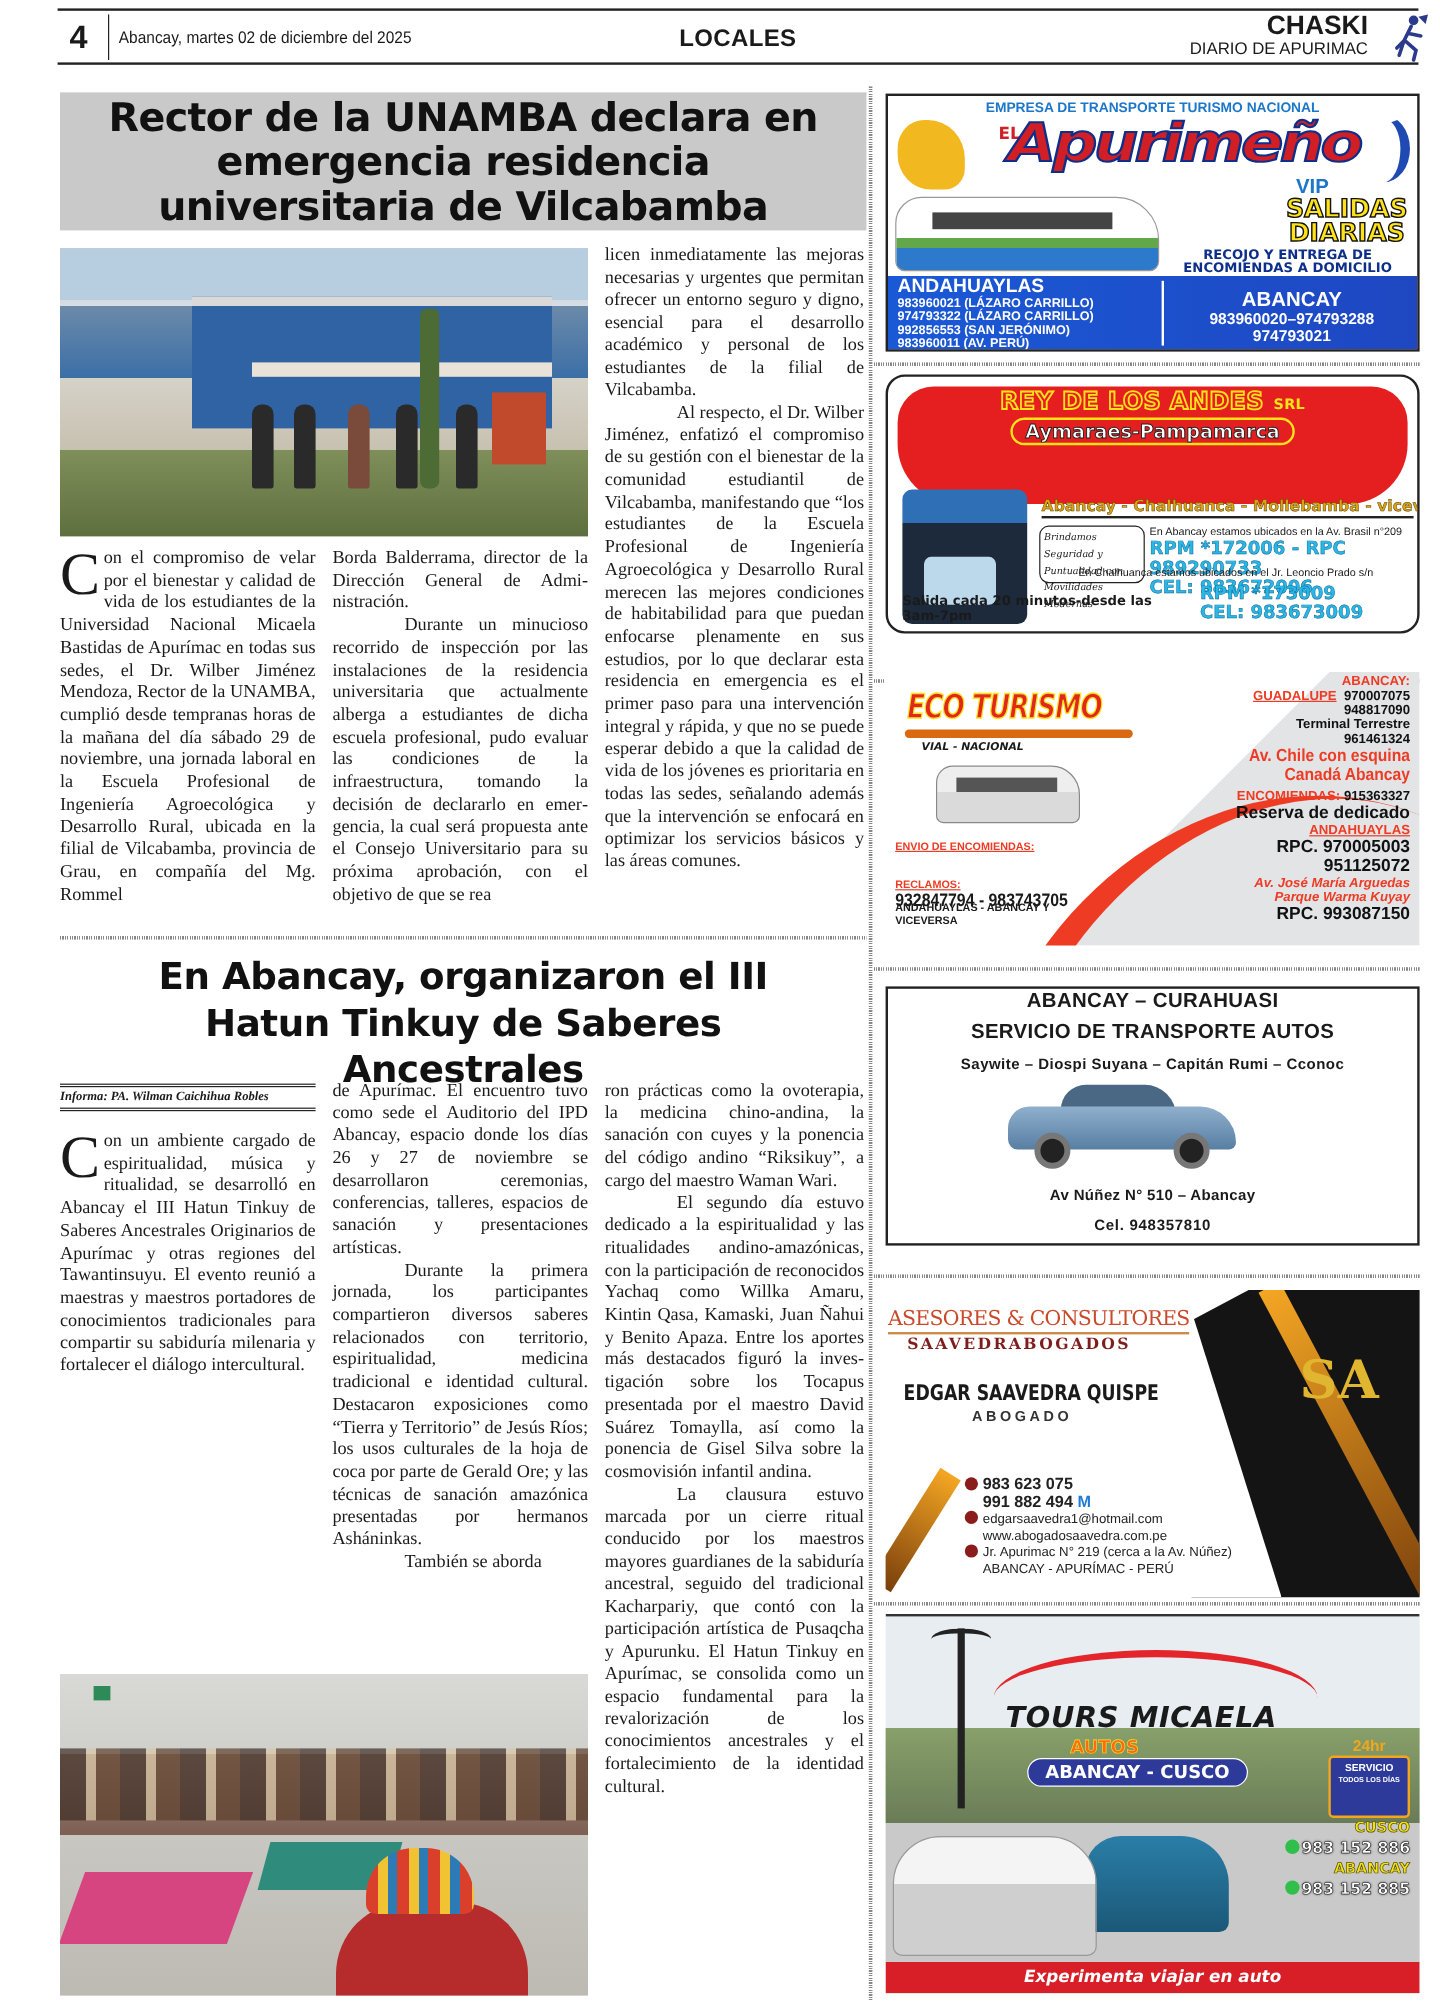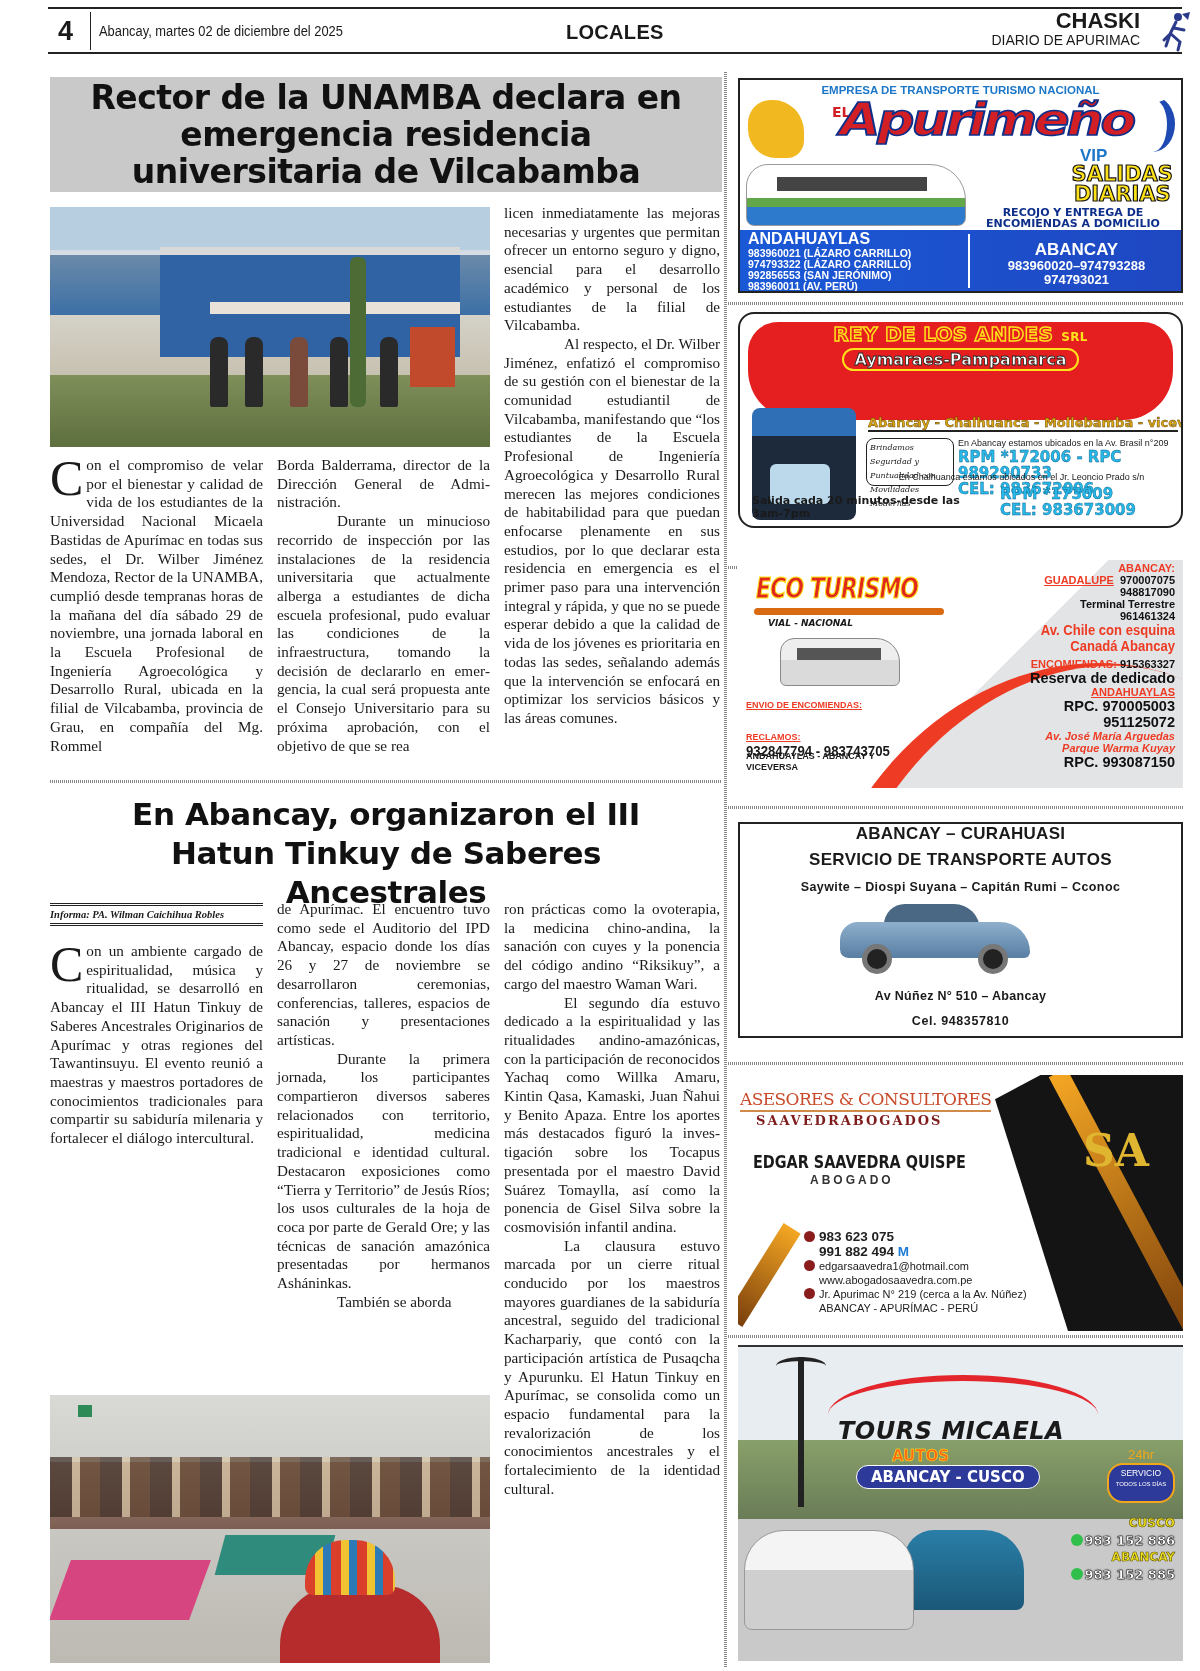--- a/index.html
+++ b/index.html
@@ -132,21 +132,21 @@
   .ad5 .ico { display: inline-block; width: 11px; height: 11px; border-radius: 50%; background: #8a1c1c; margin-right: 4px; vertical-align: -1px; }
 
   .ad6 { top: 1345px; height: 316px; background: linear-gradient(#e8edf1 0 30%, #88a06a 30%, #6a7c57 55%, #c9c9c9 55%); }
   .ad6 .rule { position: absolute; left: 0; right: 0; top: 0; height: 1.5px; background: #333; }
   .ad6 .lamp { position: absolute; left: 60px; top: 12px; width: 6px; height: 150px; background: #222; }
   .ad6 .lamp::before { content: ""; position: absolute; left: -22px; top: 0; width: 50px; height: 14px; border-top: 4px solid #222; border-radius: 50%; }
   .ad6 .swish { position: absolute; left: 90px; top: 30px; width: 270px; height: 80px; border-top: 6px solid #e3262b; border-radius: 60% 60% 0 0; }
   .ad6 .brand { position: absolute; left: 100px; top: 72px; font: italic bold 24px "DejaVu Sans", sans-serif; color: #1a1a1a; letter-spacing: 0.5px; }
   .ad6 .autos { position: absolute; left: 0; width: 445px; top: 102px; text-align: center; padding-right: 80px; font: bold 15px "DejaVu Sans", sans-serif; color: #ff6a12; -webkit-text-stroke: 0.5px #ffe21a; }
   .ad6 .pill { position: absolute; left: 118px; top: 120px; background: #2d3a9a; color: #fff; font: bold 15px "DejaVu Sans", sans-serif; padding: 2px 14px; border-radius: 14px; border: 1.5px solid #fff; }
-  .ad6 .badge { position: absolute; right: 8px; top: 118px; width: 68px; height: 40px; background: #2d3a9a; border: 2px solid #f2a71b; border-radius: 16px; color: #fff; font-size: 8.5px; font-weight: normal; text-align: center; line-height: 11px; padding-top: 3px; }
+  .ad6 .badge { position: absolute; right: 8px; top: 118px; width: 68px; height: 52px; background: #2d3a9a; border: 2px solid #f2a71b; border-radius: 4px; color: #fff; font-size: 8.5px; font-weight: bold; text-align: center; line-height: 11px; padding-top: 3px; }
   .ad6 .badge .hr { position: absolute; top: -16px; left: 0; right: 0; color: #f2a71b; font-size: 13px; }
   .ad6 .cars { position: absolute; left: 6px; top: 175px; width: 300px; height: 110px; }
   .ad6 .car-a { position: absolute; left: 0; top: 10px; width: 170px; height: 100px; background: linear-gradient(#f4f4f4 0 40%, #cfcfcf 40%); border-radius: 40px 40px 8px 8px; border: 1px solid #999; }
   .ad6 .car-b { position: absolute; left: 160px; top: 10px; width: 120px; height: 80px; background: linear-gradient(#2a7ea7, #1b5878); border-radius: 30px 40px 8px 8px; }
   .ad6 .contacts { position: absolute; right: 8px; top: 170px; text-align: right; font: bold 13px "DejaVu Sans", sans-serif; line-height: 17px; }
   .ad6 .city { color: #f2e21a; -webkit-text-stroke: 0.6px #5a5000; font-size: 12px; }
   .ad6 .tel { color: #fff; -webkit-text-stroke: 0.4px #000; text-shadow: 0 0 2px #000; }
   .ad6 .wa { display: inline-block; width: 12px; height: 12px; border-radius: 50%; background: #2fbf4a; margin-right: 2px; vertical-align: -1px; }
   .ad6 .footer { position: absolute; left: 0; right: 0; bottom: 0; height: 26px; background: #d81e27; color: #fff; font: italic bold 14px "DejaVu Sans", sans-serif; text-align: center; line-height: 26px; }
 </style>
@@ -364,13 +364,14 @@
   <div class="cars">
     <div class="car-b"></div>
     <div class="car-a"></div>
   </div>
   <div class="contacts">
     <div class="city">CUSCO</div>
     <div class="tel"><span class="wa"></span><span>983 152 886</span></div>
     <div class="city">ABANCAY</div>
     <div class="tel"><span class="wa"></span><span>983 152 885</span></div>
   </div>
+  <div class="footer">Experimenta viajar en auto</div>
 </div>
 
 </body></html>

